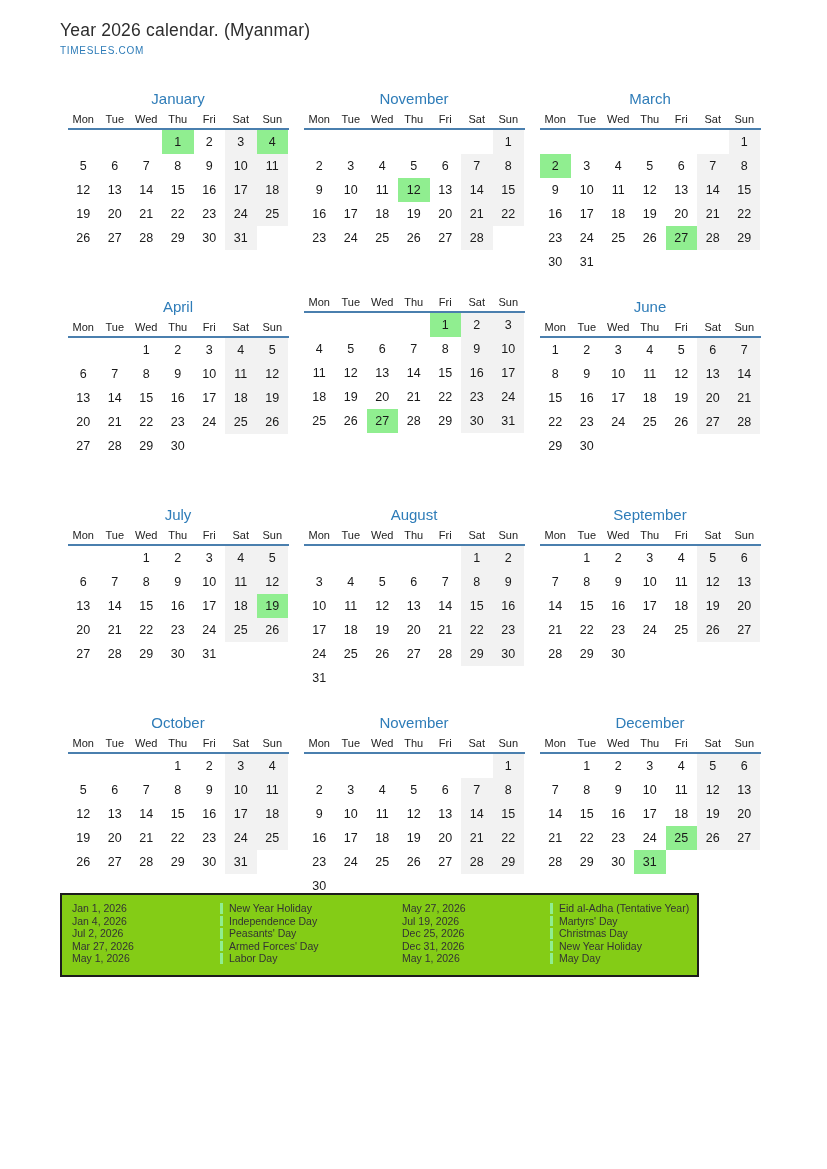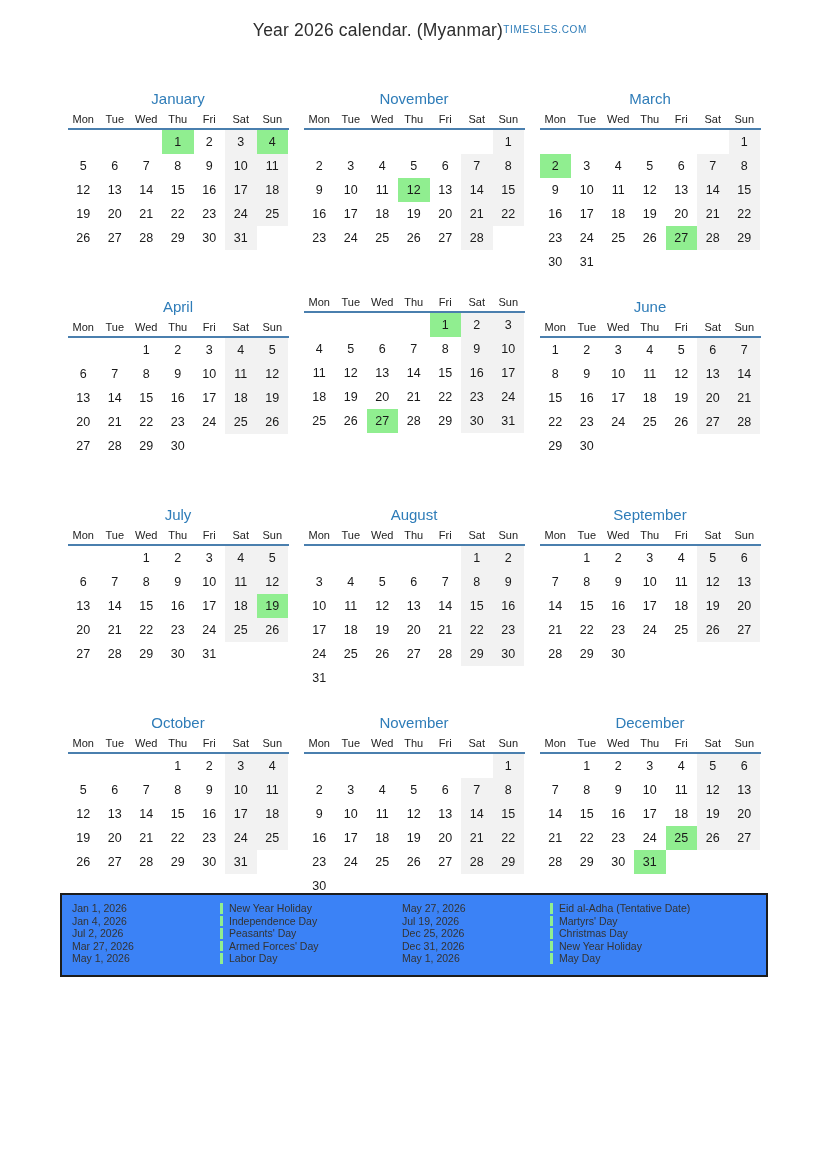--- a/index.html
+++ b/index.html
@@ -13,22 +13,23 @@
     color: #1f1f1f;
     overflow: hidden;
   }
   
   .header {
     position: absolute;
     left: 60px;
     right: 47px;
     top: 20px;
     display: flex;
-    justify-content: center;
+    justify-content: flex-start;
     align-items: flex-start;
+    flex-direction: column;
   }
   .page-title {
     font-size: 17.5px;
     font-weight: 400;
     margin: 0;
     color: #2d2d2d;
     letter-spacing: 0.2px;
   }
   .site-logo {
     color: var(--accent, #2e7cb8);
@@ -77,27 +78,27 @@
     font-size: 12.5px;
     color: #1a1a1a;
   }
   .cell.weekend { background: var(--weekend, #f2f2f2); }
   .cell.holiday { background: var(--green, #90ee90); }
   
   .legend {
     position: absolute;
     left: 60px;
     top: 893px;
-    width: 708px;
+    width: 639px;
     border: 2px solid #1c1c1c;
     padding: 7px 0 10px 10px;
     display: flex;
     font-size: 10.5px;
     color: #333;
-    background: #3b82f6;
+    background: #84cc16;
   }
   .legend-group { width: 330px; }
   .legend-group:last-child { width: auto; }
   .legend-row { display: flex; height: 12.5px; line-height: 12.5px; }
   .legend-date { width: 148px; }
   .bar {
     width: 3px;
     background: var(--green, #90ee90);
     margin: 1px 6px 1px 0;
   }
@@ -885,21 +886,21 @@
         <div class="legend-row">
           <div class="legend-date">May 1, 2026</div>
           <div class="bar"></div>
           <div class="legend-name">Labor Day</div>
         </div>
       </div>
     <div class="legend-group">
         <div class="legend-row">
           <div class="legend-date">May 27, 2026</div>
           <div class="bar"></div>
-          <div class="legend-name">Eid al-Adha (Tentative Date)</div>
+          <div class="legend-name">Eid al-Adha (Tentative Year)</div>
         </div>
         <div class="legend-row">
           <div class="legend-date">Jul 19, 2026</div>
           <div class="bar"></div>
           <div class="legend-name">Martyrs' Day</div>
         </div>
         <div class="legend-row">
           <div class="legend-date">Dec 25, 2026</div>
           <div class="bar"></div>
           <div class="legend-name">Christmas Day</div>

